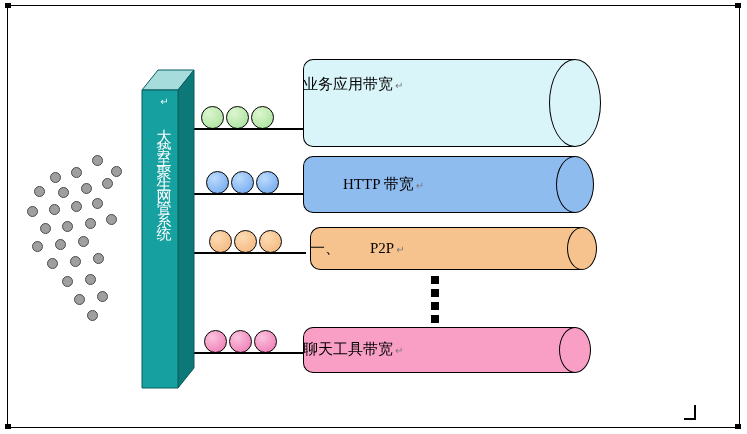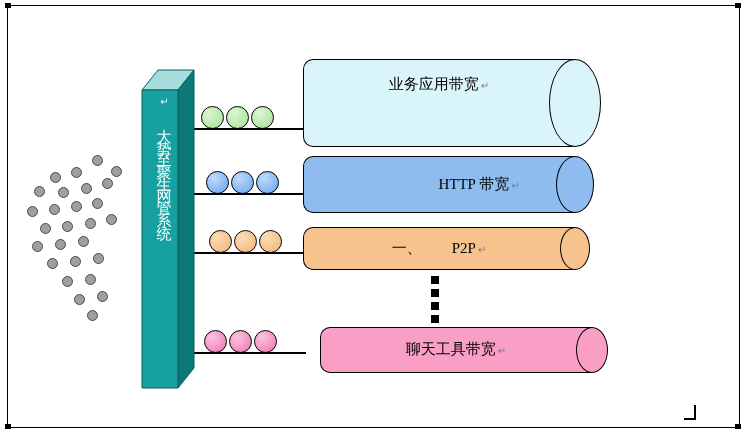--- a/index.html
+++ b/index.html
@@ -45,21 +45,21 @@
   .pipe-body {
     position:absolute; left:0; top:0; box-sizing:border-box;
     border:1.5px solid #000; border-right:none;
     border-radius:10px 0 0 10px;
   }
   .pipe-cap {
     position:absolute; top:0; box-sizing:border-box;
     border:1.5px solid #000; border-radius:50%;
   }
   .pipe-label {
-    position:absolute; left:0; width:272px; text-align:center;
+    position:absolute; left:0; width:272px; text-align:left;
     font-size:15px; line-height:19px; color:#000; white-space:pre;
   }
   .pmark { font-size:10px; color:#7a7a7a; margin-left:2px; }
   .cyan-body   { background:#d9f5f9; }
   .blue-body   { background:#8fbcee; }
   .orange-body { background:#f6c38e; }
   .pink-body   { background:#f99fc5; }
   
   .vdots { position:absolute; left:431px; top:276px; }
   .vdot { width:8px; height:8px; background:#000; margin-bottom:5px; }
@@ -143,34 +143,34 @@
     <div class="pipe-cap cyan-body" style="left:246px;width:52px;height:88px;"></div>
     <div class="pipe-label" style="top:16px;"><span>业务应用带宽</span><span class="pmark">↵</span></div>
   </div>
 
   <div class="pipe" style="left:303px;top:156px;width:295px;height:57px;">
     <div class="pipe-body blue-body" style="width:272px;height:57px;"></div>
     <div class="pipe-cap blue-body" style="left:253px;width:38px;height:57px;"></div>
     <div class="pipe-label" style="top:19px;margin-left:40px;"><span>HTTP 带宽</span><span class="pmark">↵</span></div>
   </div>
 
-  <div class="pipe" style="left:303px;top:227px;width:290px;height:59px;">
+  <div class="pipe" style="left:310px;top:227px;width:290px;height:59px;">
     <div class="pipe-body orange-body" style="width:272px;height:43px;"></div>
     <div class="pipe-cap orange-body" style="left:257px;width:30px;height:43px;"></div>
     <div class="pipe-label" style="top:12px;"><span>一、        P2P</span><span class="pmark">↵</span></div>
   </div>
 
   <div class="vdots">
     <div class="vdot"></div>
     <div class="vdot"></div>
     <div class="vdot"></div>
     <div class="vdot"></div>
   </div>
 
-  <div class="pipe" style="left:320px;top:327px;width:291px;height:46px;padding-left:12px;">
+  <div class="pipe" style="left:303px;top:327px;width:291px;height:46px;padding-left:12px;">
     <div class="pipe-body pink-body" style="width:272px;height:46px;"></div>
     <div class="pipe-cap pink-body" style="left:256px;width:32px;height:46px;"></div>
     <div class="pipe-label" style="top:13px;"><span>聊天工具带宽</span><span class="pmark">↵</span></div>
   </div>
 
   <div class="cursor-mark"></div>
 
 </div>
 
 </body></html>

